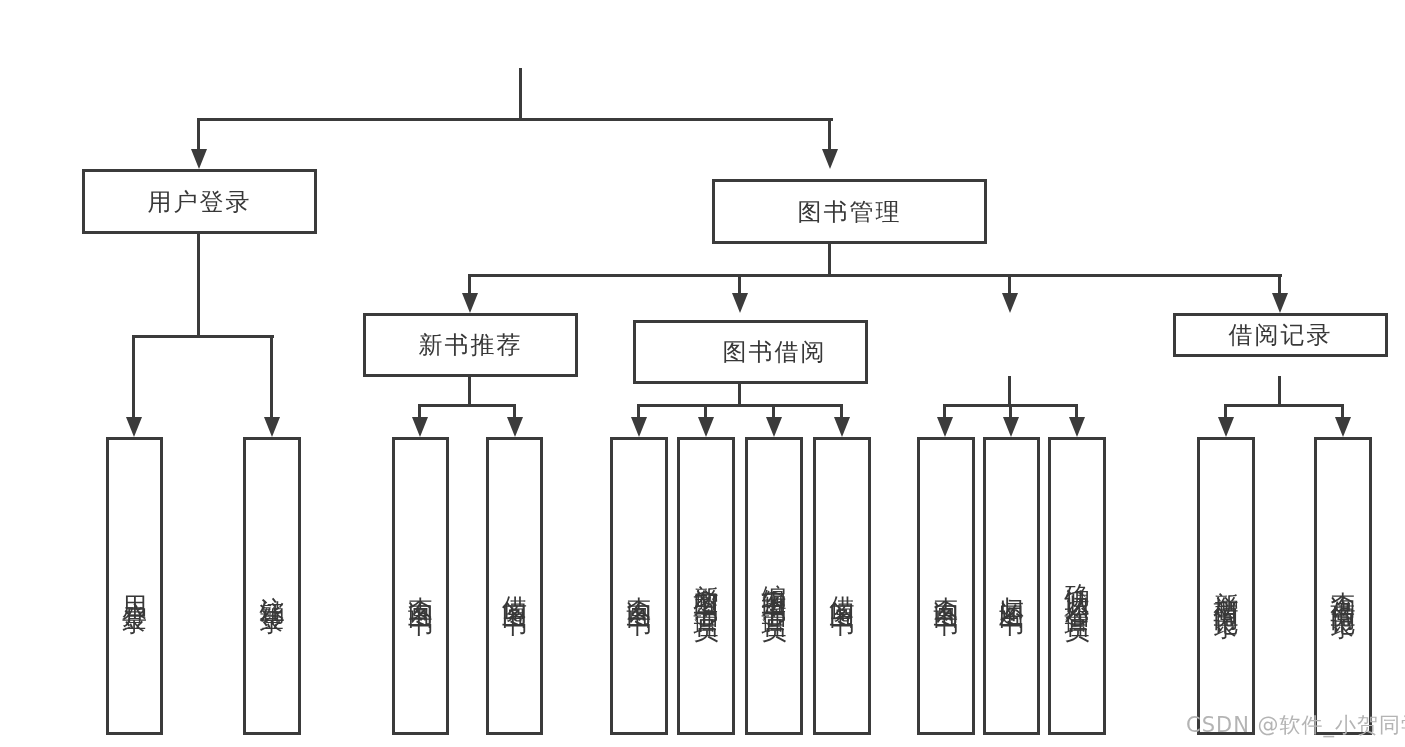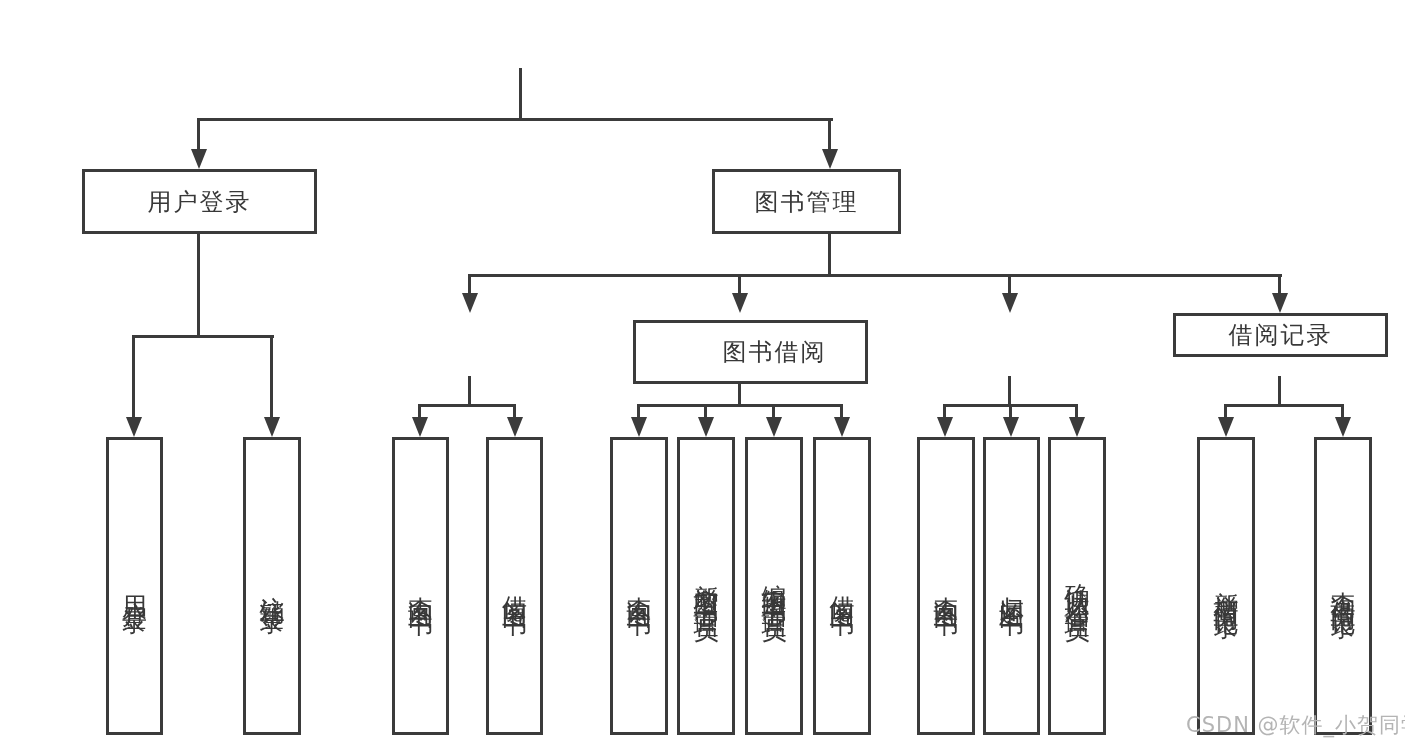--- a/index.html
+++ b/index.html
@@ -69,21 +69,21 @@
   <div class="vl" style="left:519px;top:68px;height:53px;"></div>
   <div class="hl" style="left:197px;top:118px;width:636px;"></div>
   <div class="vl" style="left:197px;top:118px;height:34px;"></div>
   <div class="arrow" style="left:191px;top:149px;"></div>
   <div class="vl" style="left:828px;top:118px;height:34px;"></div>
   <div class="arrow" style="left:822px;top:149px;"></div>
 
   <div class="box h" style="left:82px;top:169px;width:235px;height:65px;">
     <span>用户登录</span>
   </div>
-  <div class="box h" style="left:712px;top:169px;width:189px;height:65px;justify-content:center;">
+  <div class="box h" style="left:712px;top:179px;width:275px;height:65px;justify-content:center;">
     <span>图书管理</span>
   </div>
 
   <div class="vl" style="left:197px;top:233px;height:105px;"></div>
   <div class="hl" style="left:132px;top:335px;width:142px;"></div>
   <div class="vl" style="left:132px;top:335px;height:84px;"></div>
   <div class="arrow" style="left:126px;top:417px;"></div>
   <div class="vl" style="left:270px;top:335px;height:84px;"></div>
   <div class="arrow" style="left:264px;top:417px;"></div>
 
@@ -91,20 +91,23 @@
   <div class="hl" style="left:468px;top:274px;width:814px;"></div>
   <div class="vl" style="left:468px;top:274px;height:22px;"></div>
   <div class="arrow" style="left:462px;top:293px;"></div>
   <div class="vl" style="left:738px;top:274px;height:22px;"></div>
   <div class="arrow" style="left:732px;top:293px;"></div>
   <div class="vl" style="left:1008px;top:274px;height:22px;"></div>
   <div class="arrow" style="left:1002px;top:293px;"></div>
   <div class="vl" style="left:1278px;top:274px;height:22px;"></div>
   <div class="arrow" style="left:1272px;top:293px;"></div>
 
+  <div class="box h" style="left:363px;top:313px;width:215px;height:64px;">
+    <span>新书推荐</span>
+  </div>
   <div class="box h" style="left:633px;top:320px;width:235px;height:64px;padding-left:48px;">
     <span>图书借阅</span>
   </div>
   <div class="box h" style="left:1173px;top:313px;width:215px;height:44px;">
     <span>借阅记录</span>
   </div>
 
   <div class="vl" style="left:468px;top:376px;height:31px;"></div>
   <div class="hl" style="left:418px;top:404px;width:98px;"></div>
   <div class="vl" style="left:418px;top:404px;height:15px;"></div>

